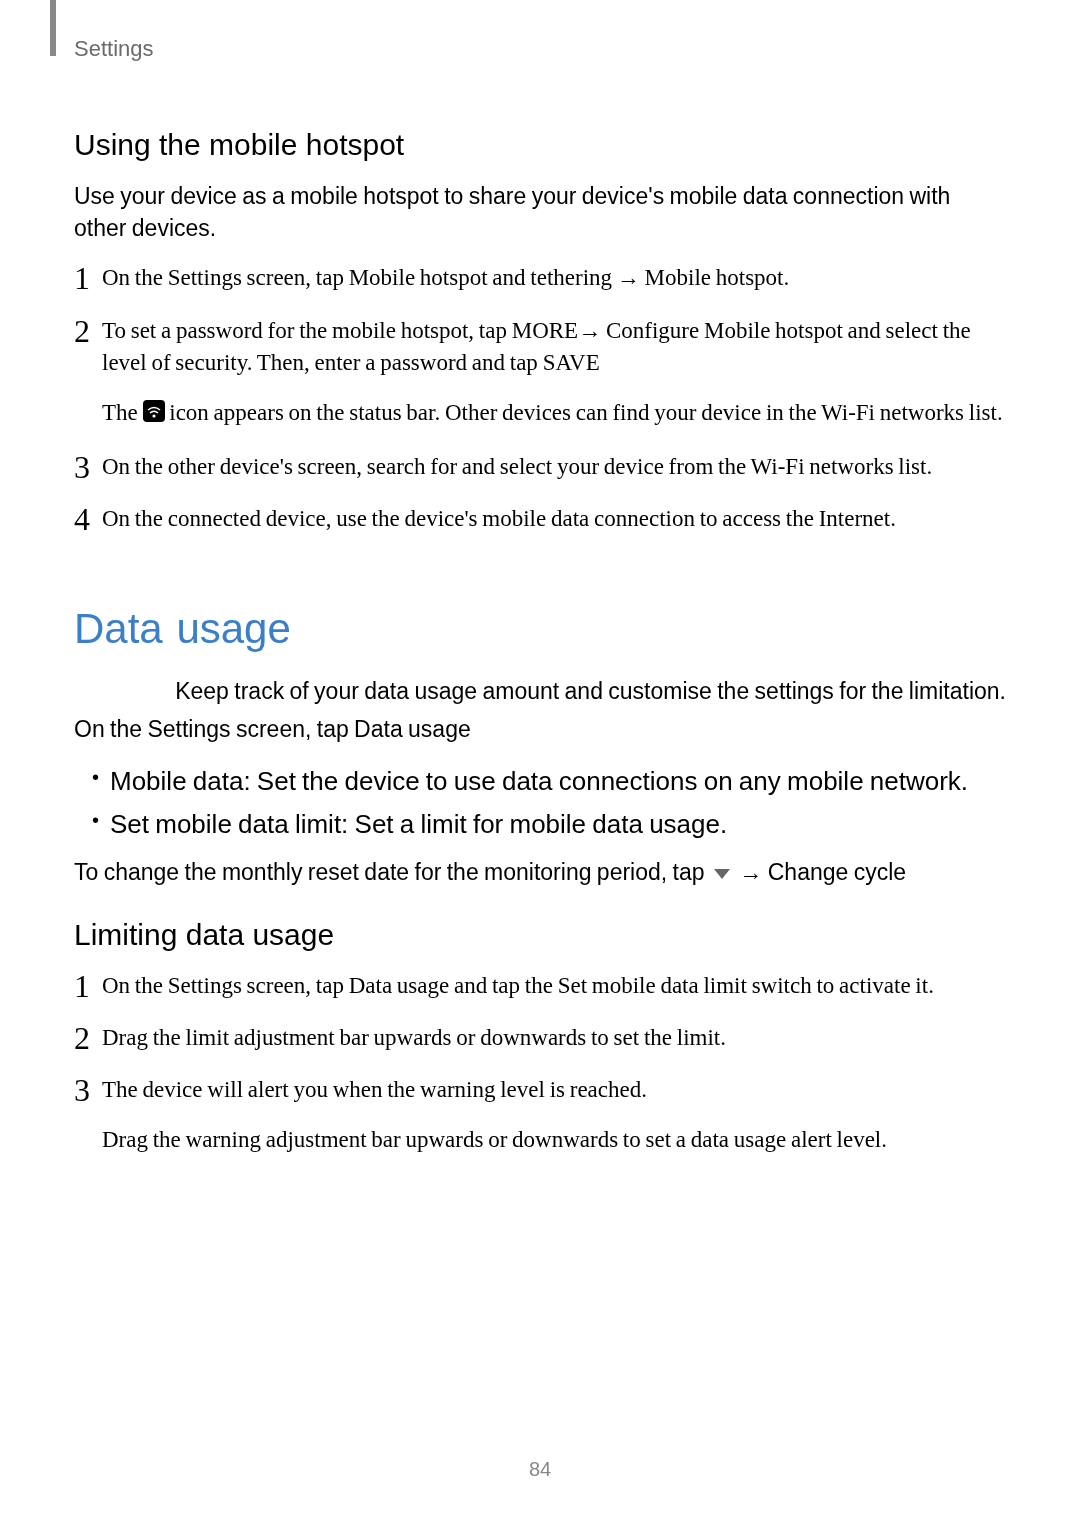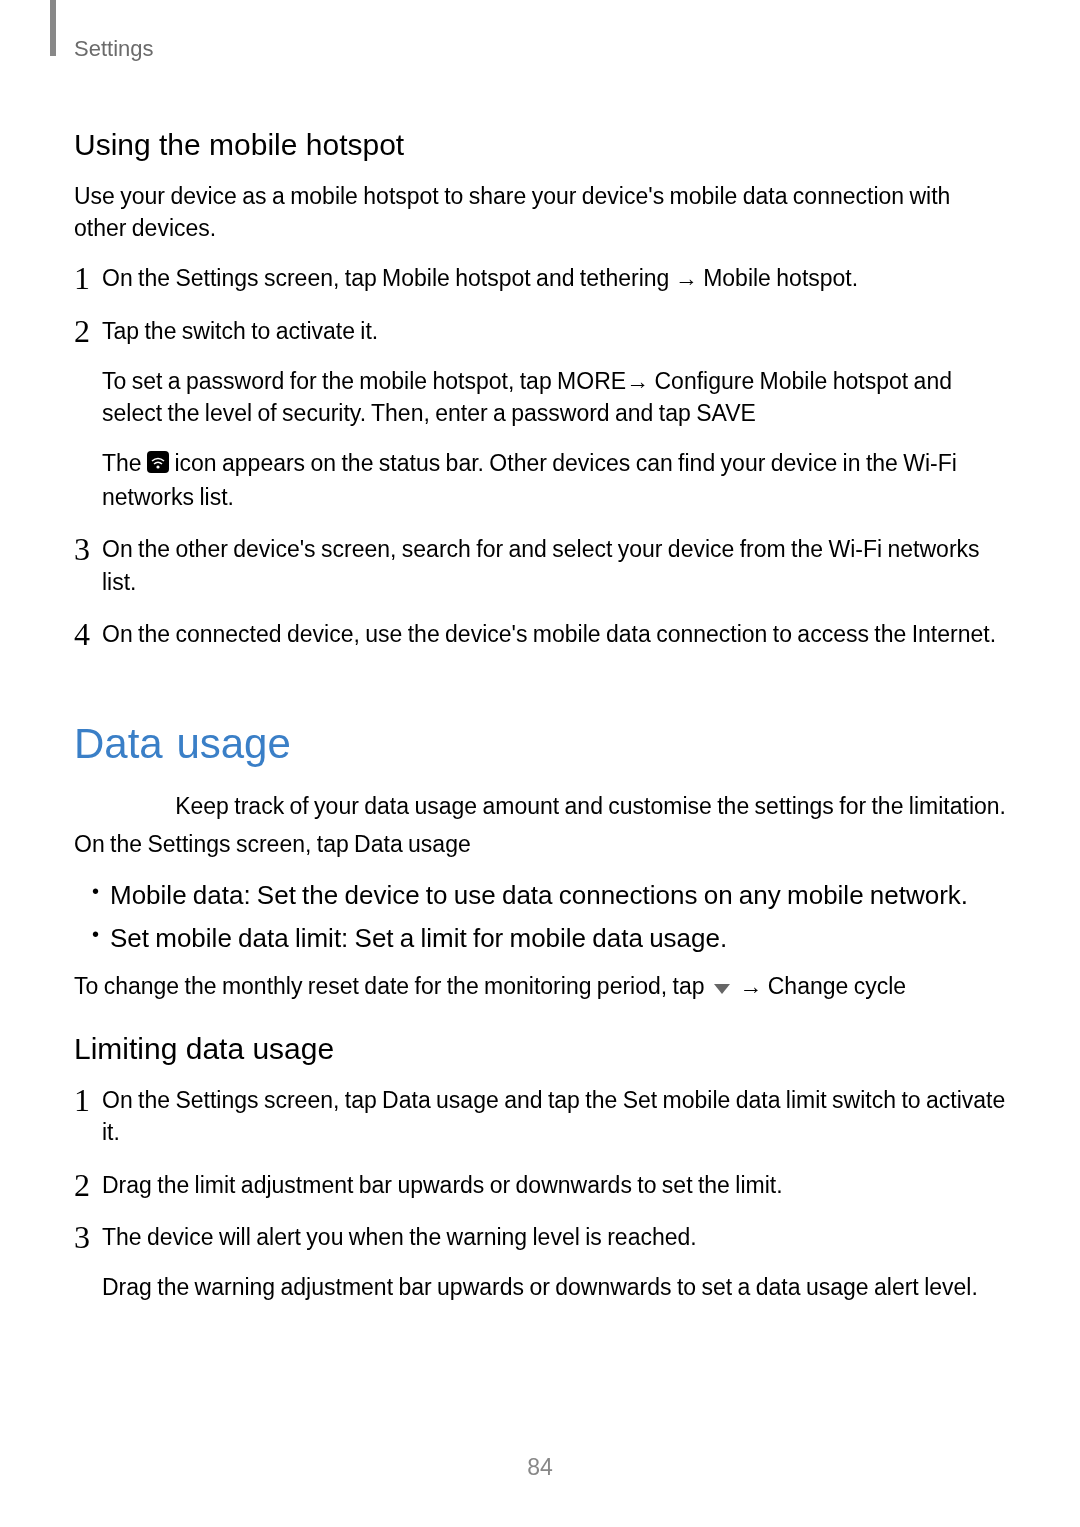--- a/index.html
+++ b/index.html
@@ -58,20 +58,21 @@
       font-family: Georgia, 'Times New Roman', serif;
       word-spacing: 0;
     }
     .step-body {
       flex: 1;
       font-size: 23px;
       line-height: 1.4;
     }
     .step-body p {
       margin-bottom: 18px;
+      font-family: Liberation Serif, serif;
     }
     .step-body p:last-child { margin-bottom: 0; }
     .section-heading {
       font-size: 42px;
       color: #3a7fc7;
       font-weight: 400;
       margin-top: 70px;
       margin-bottom: 22px;
       word-spacing: 2px;
     }
@@ -102,21 +103,21 @@
       vertical-align: middle;
       margin: 0 2px;
     }
     .page-number {
       position: absolute;
       bottom: 46px;
       left: 0;
       width: 1080px;
       text-align: center;
       color: #888;
-      font-size: 23px;
+      font-size: 20px;
     }
   </style>
 </head>
 <body>
 
 <div class="tab-mark"></div>
 <div class="header-label">Settings</div>
 
 <div class="content">
 
@@ -126,21 +127,20 @@
   <div class="step">
     <div class="step-num">1</div>
     <div class="step-body">
       <p><span>On the Settings screen, tap </span><span>Mobile hotspot and tethering</span><span> → </span><span>Mobile hotspot</span><span>.</span></p>
     </div>
   </div>
 
   <div class="step">
     <div class="step-num">2</div>
     <div class="step-body">
-      <p>Tap the switch to activate it.</p>
       <p><span>To set a password for the mobile hotspot, tap </span><span>MORE</span><span>→ </span><span>Configure Mobile hotspot</span><span> and select the level of security. Then, enter a password and tap </span><span>SAVE</span></p>
       <p><span>The </span><span class="hotspot-icon"><svg width="22" height="22" viewBox="0 0 22 22">
               <rect x="0" y="0" width="22" height="22" rx="4" fill="#000"></rect>
               <path d="M5 10 Q11 5 17 10" stroke="#fff" stroke-width="1.6" fill="none"></path>
               <path d="M7 13 Q11 9.5 15 13" stroke="#fff" stroke-width="1.6" fill="none"></path>
               <circle cx="11" cy="16" r="1.6" fill="#fff"></circle>
             </svg></span><span> icon appears on the status bar. Other devices can find your device in the Wi-Fi networks list.</span></p>
     </div>
   </div>
 

